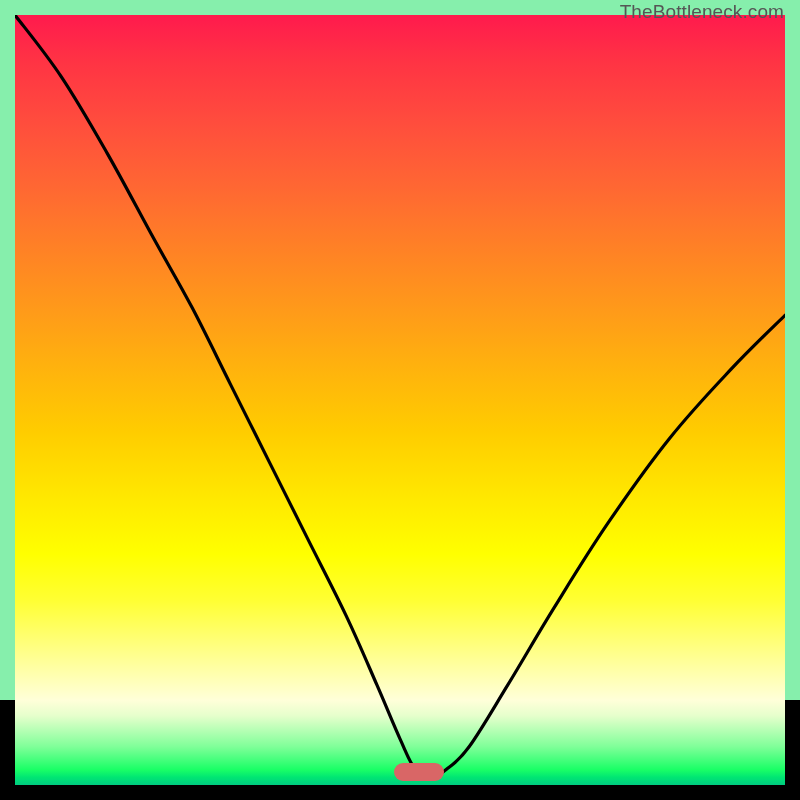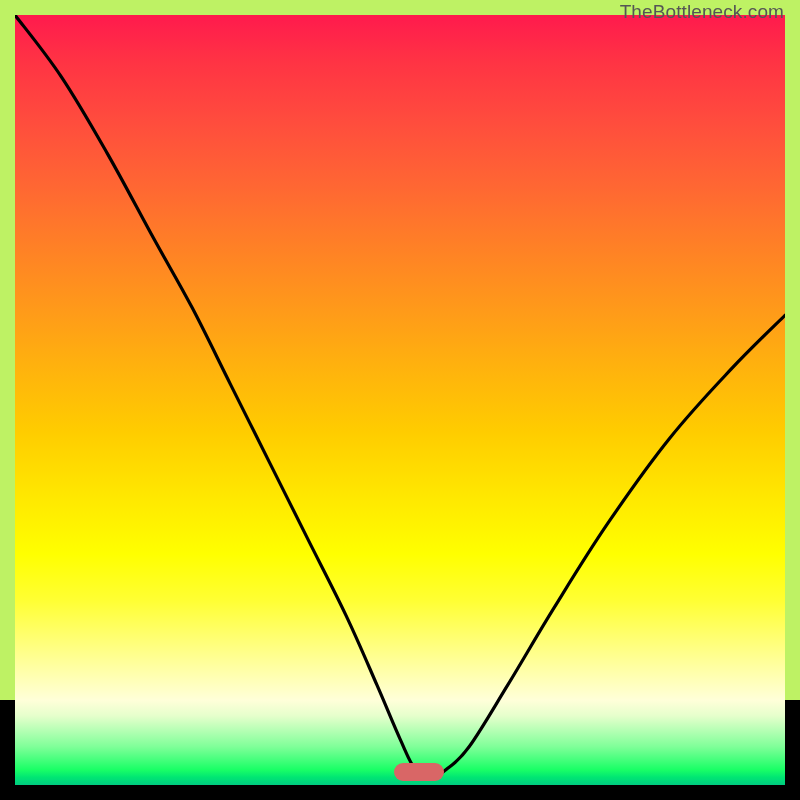--- a/index.html
+++ b/index.html
@@ -8,21 +8,21 @@
     width: 800px;
     height: 800px;
     overflow: hidden;
     background: #000;
     font-family: Arial, Helvetica, sans-serif;
   }
   .frame {
     position: relative;
     width: 800px;
     height: 700px;
-    background: #bef264;
+    background: #86efac;
   }
   .plot-area {
     position: absolute;
     left: 15px;
     top: 15px;
     width: 770px;
     height: 770px;
     background: linear-gradient(to bottom,
       #ff1a4d 0%,
       #ff3344 6%,

